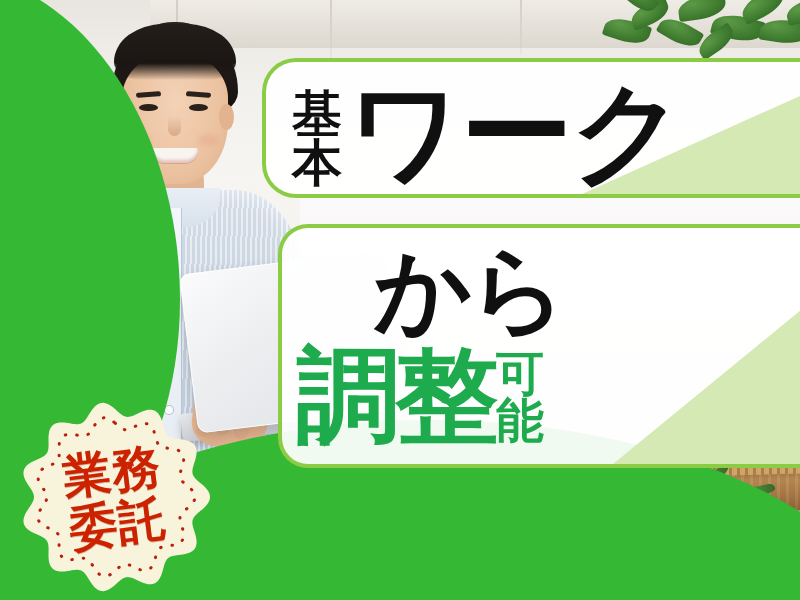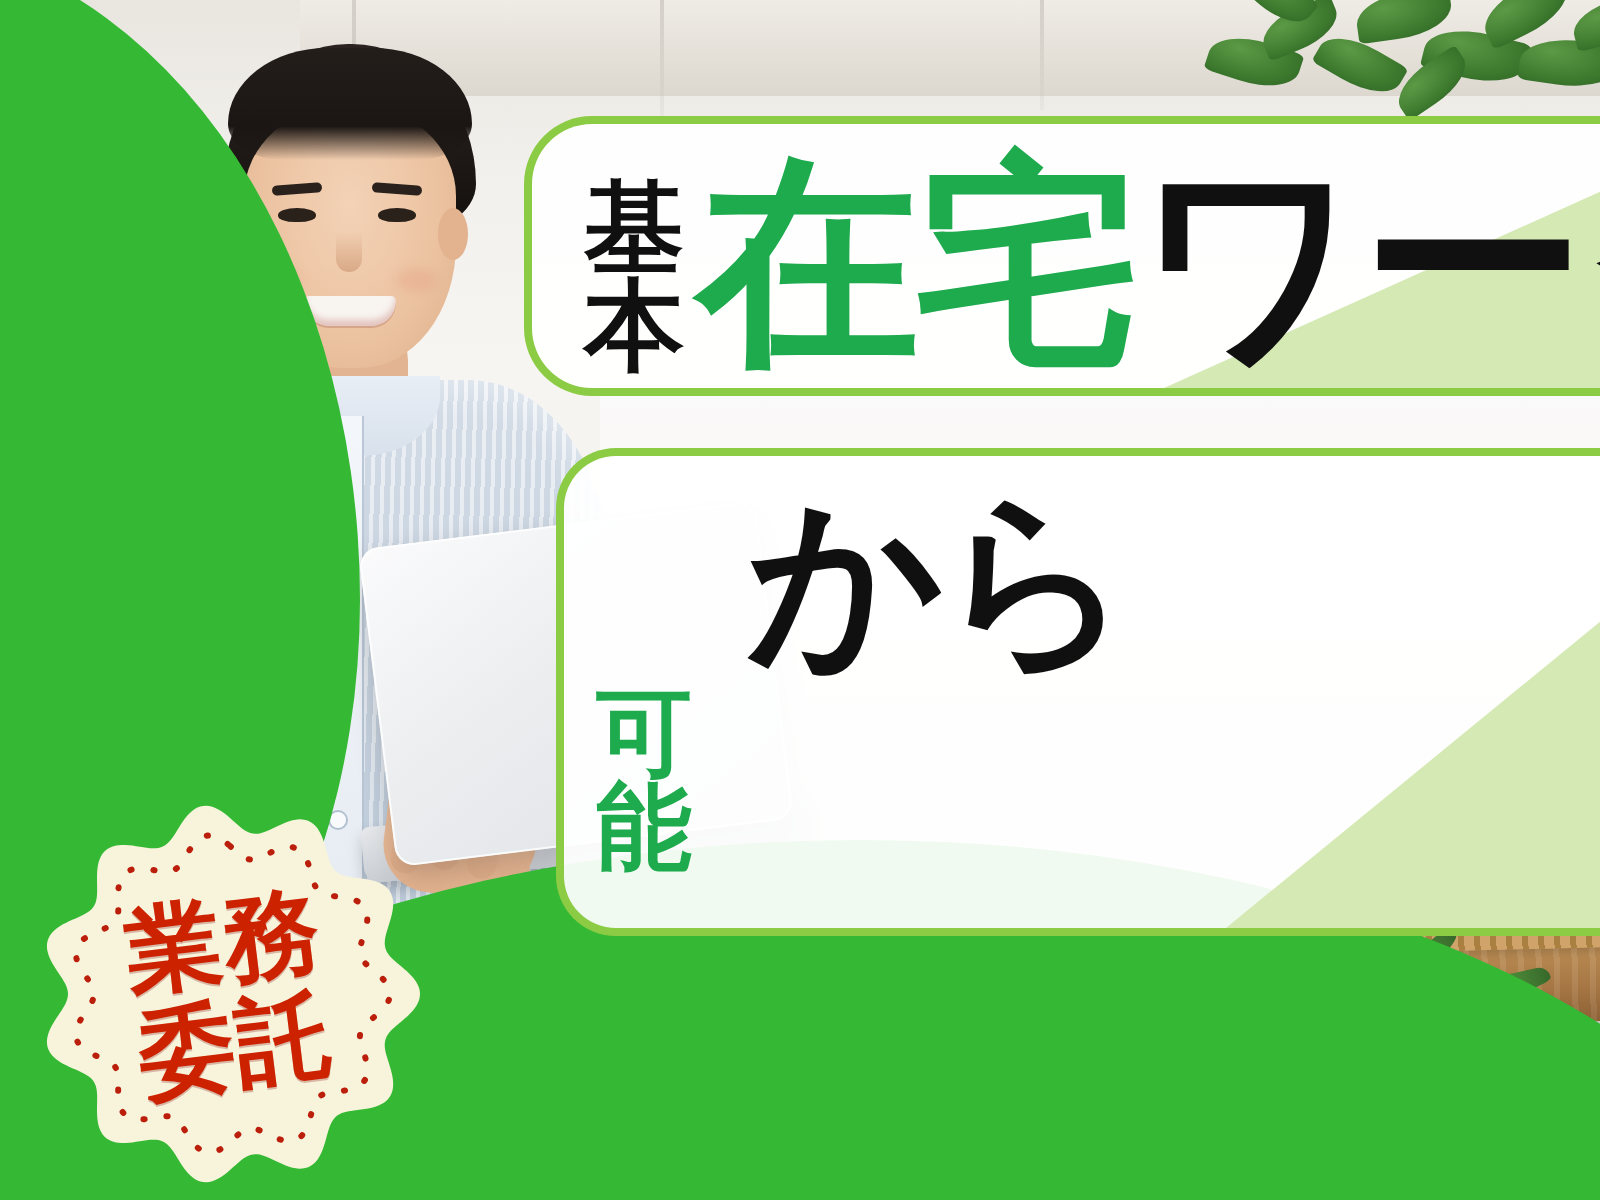--- a/index.html
+++ b/index.html
@@ -391,33 +391,33 @@
   <div class="green-bottom"></div>
 
   <div class="banner" id="banner-one">
     <span class="corner-tri"></span>
 
     <div class="line" id="line-one">
       <span class="jp vstack k-black">
         <span>基</span>
         <span>本</span>
       </span>
-      <span class="jp big k-green">在宅</span>
       <span class="jp big k-black">ワーク</span>
     </div>
   </div>
 
   <div class="banner" id="banner-two">
     <span class="corner-tri"></span>
 
     <div class="line" id="line-two">
       <span class="jp big k-black">から</span>
     </div>
 
     <div class="line" id="line-three">
+      <span class="jp big k-green">調整</span>
       <span class="jp vstack k-green">
         <span>可</span>
         <span>能</span>
       </span>
     </div>
   </div>
 
   <div id="seal">
     <svg viewBox="0 0 194 190">
       <path id="seal-path" fill="#f8f4dc" stroke="none" d="M97.00 7.00 L98.36 8.21 L99.69 9.41 L100.98 10.56 L102.25 11.63 L103.49 12.58 L104.71 13.39 L105.94 14.04 L107.17 14.52 L108.41 14.81 L109.68 14.91 L110.99 14.83 L112.34 14.58 L113.74 14.18 L115.19 13.64 L116.69 12.99 L118.24 12.26 L119.85 11.49 L121.49 10.71 L123.17 9.95 L124.86 9.25 L126.57 8.65 L128.26 8.17 L129.94 7.84 L131.57 7.68 L133.15 7.72 L134.66 7.97 L136.09 8.42 L137.43 9.09 L138.66 9.97 L139.78 11.03 L140.80 12.28 L141.70 13.69 L142.50 15.22 L143.21 16.86 L143.83 18.57 L144.39 20.33 L144.89 22.09 L145.37 23.83 L145.83 25.52 L146.31 27.14 L146.82 28.65 L147.39 30.04 L148.03 31.30 L148.77 32.42 L149.62 33.39 L150.59 34.22 L151.68 34.91 L152.90 35.47 L154.25 35.92 L155.73 36.27 L157.30 36.56 L158.98 36.80 L160.72 37.02 L162.52 37.24 L164.33 37.49 L166.15 37.80 L167.93 38.18 L169.64 38.65 L171.27 39.24 L172.78 39.95 L174.14 40.78 L175.34 41.76 L176.37 42.87 L177.20 44.10 L177.84 45.46 L178.27 46.93 L178.52 48.50 L178.59 50.15 L178.49 51.86 L178.24 53.61 L177.87 55.38 L177.42 57.16 L176.90 58.92 L176.36 60.66 L175.83 62.35 L175.33 63.99 L174.91 65.56 L174.59 67.06 L174.40 68.50 L174.36 69.86 L174.49 71.16 L174.79 72.40 L175.27 73.59 L175.93 74.73 L176.76 75.85 L177.76 76.95 L178.89 78.04 L180.13 79.14 L181.46 80.26 L182.84 81.41 L184.23 82.59 L185.61 83.81 L186.93 85.07 L188.16 86.38 L189.26 87.74 L190.21 89.14 L190.98 90.57 L191.54 92.03 L191.88 93.51 L192.00 95.00 L191.88 96.49 L191.54 97.97 L190.98 99.43 L190.21 100.86 L189.26 102.26 L188.16 103.62 L186.93 104.93 L185.61 106.19 L184.23 107.41 L182.84 108.59 L181.46 109.74 L180.13 110.86 L178.89 111.96 L177.76 113.05 L176.76 114.15 L175.93 115.27 L175.27 116.41 L174.79 117.60 L174.49 118.84 L174.36 120.14 L174.40 121.50 L174.59 122.94 L174.91 124.44 L175.33 126.01 L175.83 127.65 L176.36 129.34 L176.90 131.08 L177.42 132.84 L177.87 134.62 L178.24 136.39 L178.49 138.14 L178.59 139.85 L178.52 141.50 L178.27 143.07 L177.84 144.54 L177.20 145.90 L176.37 147.13 L175.34 148.24 L174.14 149.22 L172.78 150.05 L171.27 150.76 L169.64 151.35 L167.93 151.82 L166.15 152.20 L164.33 152.51 L162.52 152.76 L160.72 152.98 L158.98 153.20 L157.30 153.44 L155.73 153.73 L154.25 154.08 L152.90 154.53 L151.68 155.09 L150.59 155.78 L149.62 156.61 L148.77 157.58 L148.03 158.70 L147.39 159.96 L146.82 161.35 L146.31 162.86 L145.83 164.48 L145.37 166.17 L144.89 167.91 L144.39 169.67 L143.83 171.43 L143.21 173.14 L142.50 174.78 L141.70 176.31 L140.80 177.72 L139.78 178.97 L138.66 180.03 L137.43 180.91 L136.09 181.58 L134.66 182.03 L133.15 182.28 L131.57 182.32 L129.94 182.16 L128.26 181.83 L126.57 181.35 L124.86 180.75 L123.17 180.05 L121.49 179.29 L119.85 178.51 L118.24 177.74 L116.69 177.01 L115.19 176.36 L113.74 175.82 L112.34 175.42 L110.99 175.17 L109.68 175.09 L108.41 175.19 L107.17 175.48 L105.94 175.96 L104.71 176.61 L103.49 177.42 L102.25 178.37 L100.98 179.44 L99.69 180.59 L98.36 181.79 L97.00 183.00 L95.60 184.19 L94.16 185.33 L92.69 186.37 L91.19 187.28 L89.68 188.04 L88.15 188.61 L86.62 188.98 L85.11 189.13 L83.61 189.05 L82.15 188.75 L80.73 188.21 L79.36 187.47 L78.05 186.52 L76.79 185.40 L75.60 184.12 L74.47 182.73 L73.40 181.25 L72.39 179.72 L71.41 178.17 L70.47 176.64 L69.56 175.16 L68.64 173.76 L67.72 172.48 L66.78 171.33 L65.80 170.33 L64.76 169.49 L63.66 168.83 L62.49 168.34 L61.23 168.02 L59.88 167.85 L58.44 167.82 L56.91 167.92 L55.30 168.10 L53.62 168.35 L51.87 168.64 L50.08 168.93 L48.26 169.19 L46.44 169.40 L44.63 169.52 L42.86 169.52 L41.14 169.39 L39.52 169.11 L37.99 168.66 L36.58 168.03 L35.32 167.22 L34.20 166.24 L33.23 165.08 L32.42 163.77 L31.77 162.31 L31.27 160.73 L30.91 159.04 L30.68 157.28 L30.55 155.47 L30.50 153.63 L30.50 151.79 L30.54 149.98 L30.57 148.22 L30.58 146.52 L30.52 144.91 L30.39 143.40 L30.15 141.99 L29.78 140.68 L29.26 139.49 L28.60 138.41 L27.77 137.42 L26.78 136.53 L25.64 135.70 L24.36 134.94 L22.94 134.21 L21.42 133.51 L19.82 132.81 L18.17 132.10 L16.50 131.35 L14.84 130.56 L13.22 129.70 L11.69 128.78 L10.27 127.77 L9.00 126.68 L7.89 125.51 L6.98 124.25 L6.27 122.91 L5.78 121.50 L5.51 120.03 L5.46 118.50 L5.63 116.94 L6.00 115.34 L6.54 113.73 L7.25 112.12 L8.08 110.52 L9.00 108.94 L9.99 107.38 L11.00 105.86 L11.99 104.39 L12.94 102.95 L13.80 101.55 L14.56 100.19 L15.17 98.86 L15.63 97.56 L15.91 96.27 L16.00 95.00 L15.91 93.73 L15.63 92.44 L15.17 91.14 L14.56 89.81 L13.80 88.45 L12.94 87.05 L11.99 85.61 L11.00 84.14 L9.99 82.62 L9.00 81.06 L8.08 79.48 L7.25 77.88 L6.54 76.27 L6.00 74.66 L5.63 73.06 L5.46 71.50 L5.51 69.97 L5.78 68.50 L6.27 67.09 L6.98 65.75 L7.89 64.49 L9.00 63.32 L10.27 62.23 L11.69 61.22 L13.22 60.30 L14.84 59.44 L16.50 58.65 L18.17 57.90 L19.82 57.19 L21.42 56.49 L22.94 55.79 L24.36 55.06 L25.64 54.30 L26.78 53.47 L27.77 52.58 L28.60 51.59 L29.26 50.51 L29.78 49.32 L30.15 48.01 L30.39 46.60 L30.52 45.09 L30.58 43.48 L30.57 41.78 L30.54 40.02 L30.50 38.21 L30.50 36.37 L30.55 34.53 L30.68 32.72 L30.91 30.96 L31.27 29.27 L31.77 27.69 L32.42 26.23 L33.23 24.92 L34.20 23.76 L35.32 22.78 L36.58 21.97 L37.99 21.34 L39.52 20.89 L41.14 20.61 L42.86 20.48 L44.63 20.48 L46.44 20.60 L48.26 20.81 L50.08 21.07 L51.87 21.36 L53.62 21.65 L55.30 21.90 L56.91 22.08 L58.44 22.18 L59.88 22.15 L61.23 21.98 L62.49 21.66 L63.66 21.17 L64.76 20.51 L65.80 19.67 L66.78 18.67 L67.72 17.52 L68.64 16.24 L69.56 14.84 L70.47 13.36 L71.41 11.83 L72.39 10.28 L73.40 8.75 L74.47 7.27 L75.60 5.88 L76.79 4.60 L78.05 3.48 L79.36 2.53 L80.73 1.79 L82.15 1.25 L83.61 0.95 L85.11 0.87 L86.62 1.02 L88.15 1.39 L89.68 1.96 L91.19 2.72 L92.69 3.63 L94.16 4.67 L95.60 5.81 L97.00 7.00 Z"></path>

